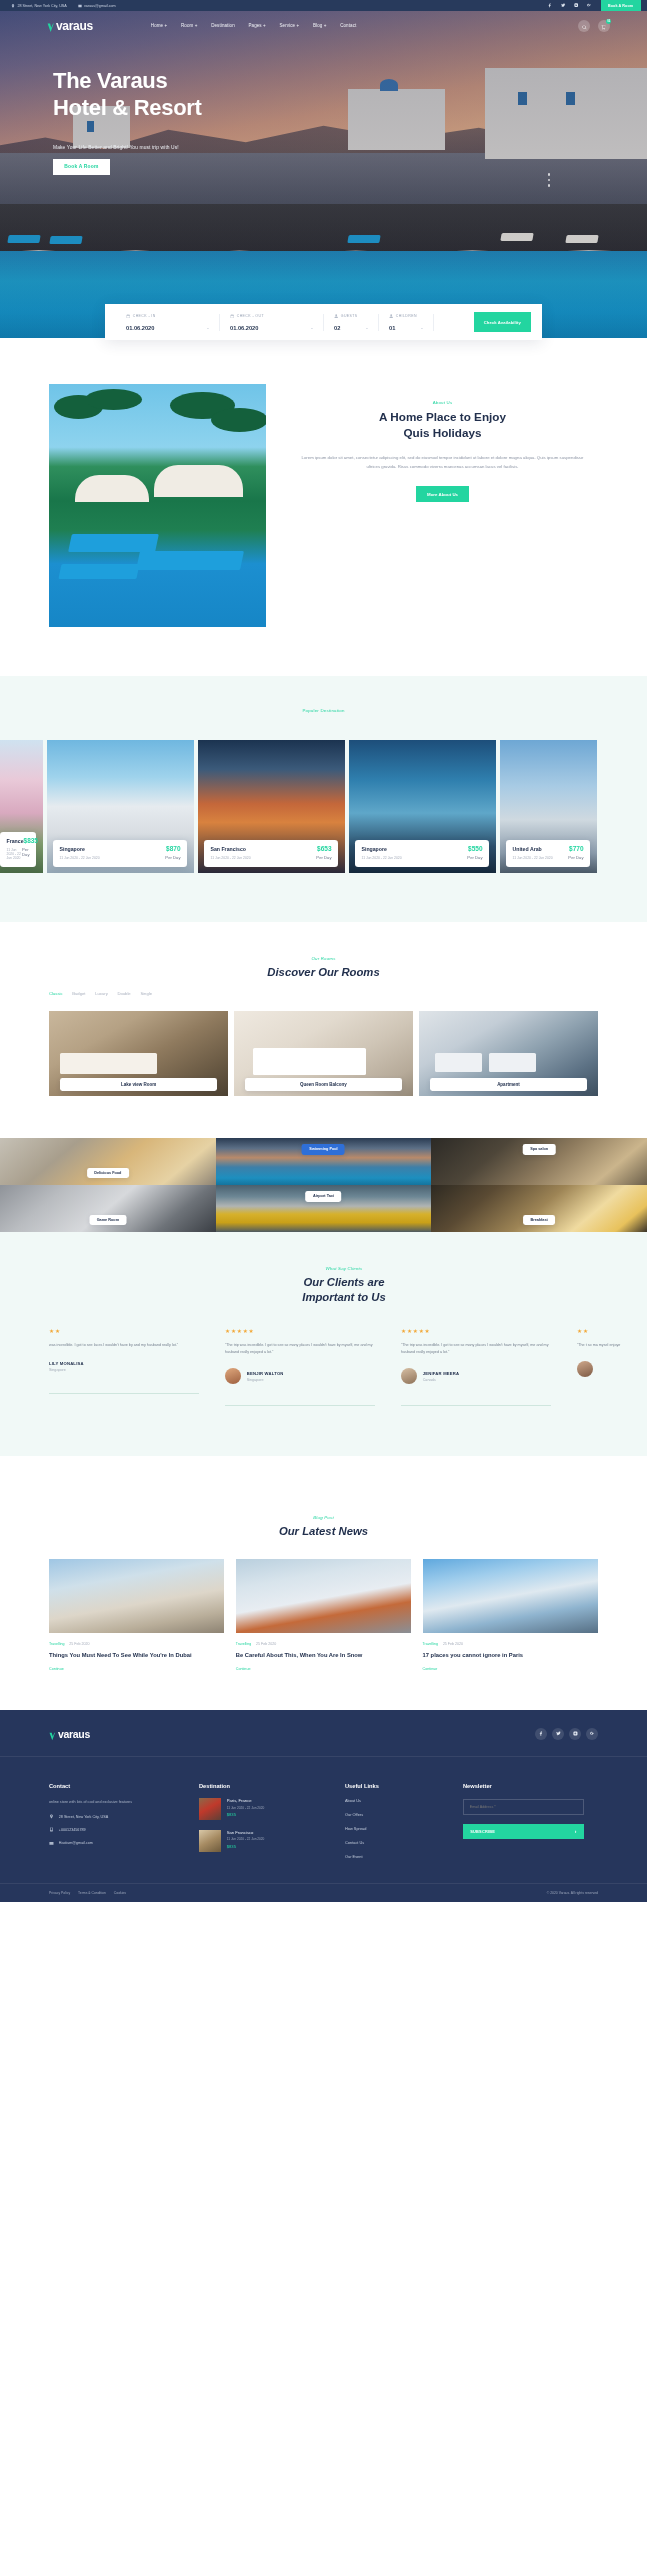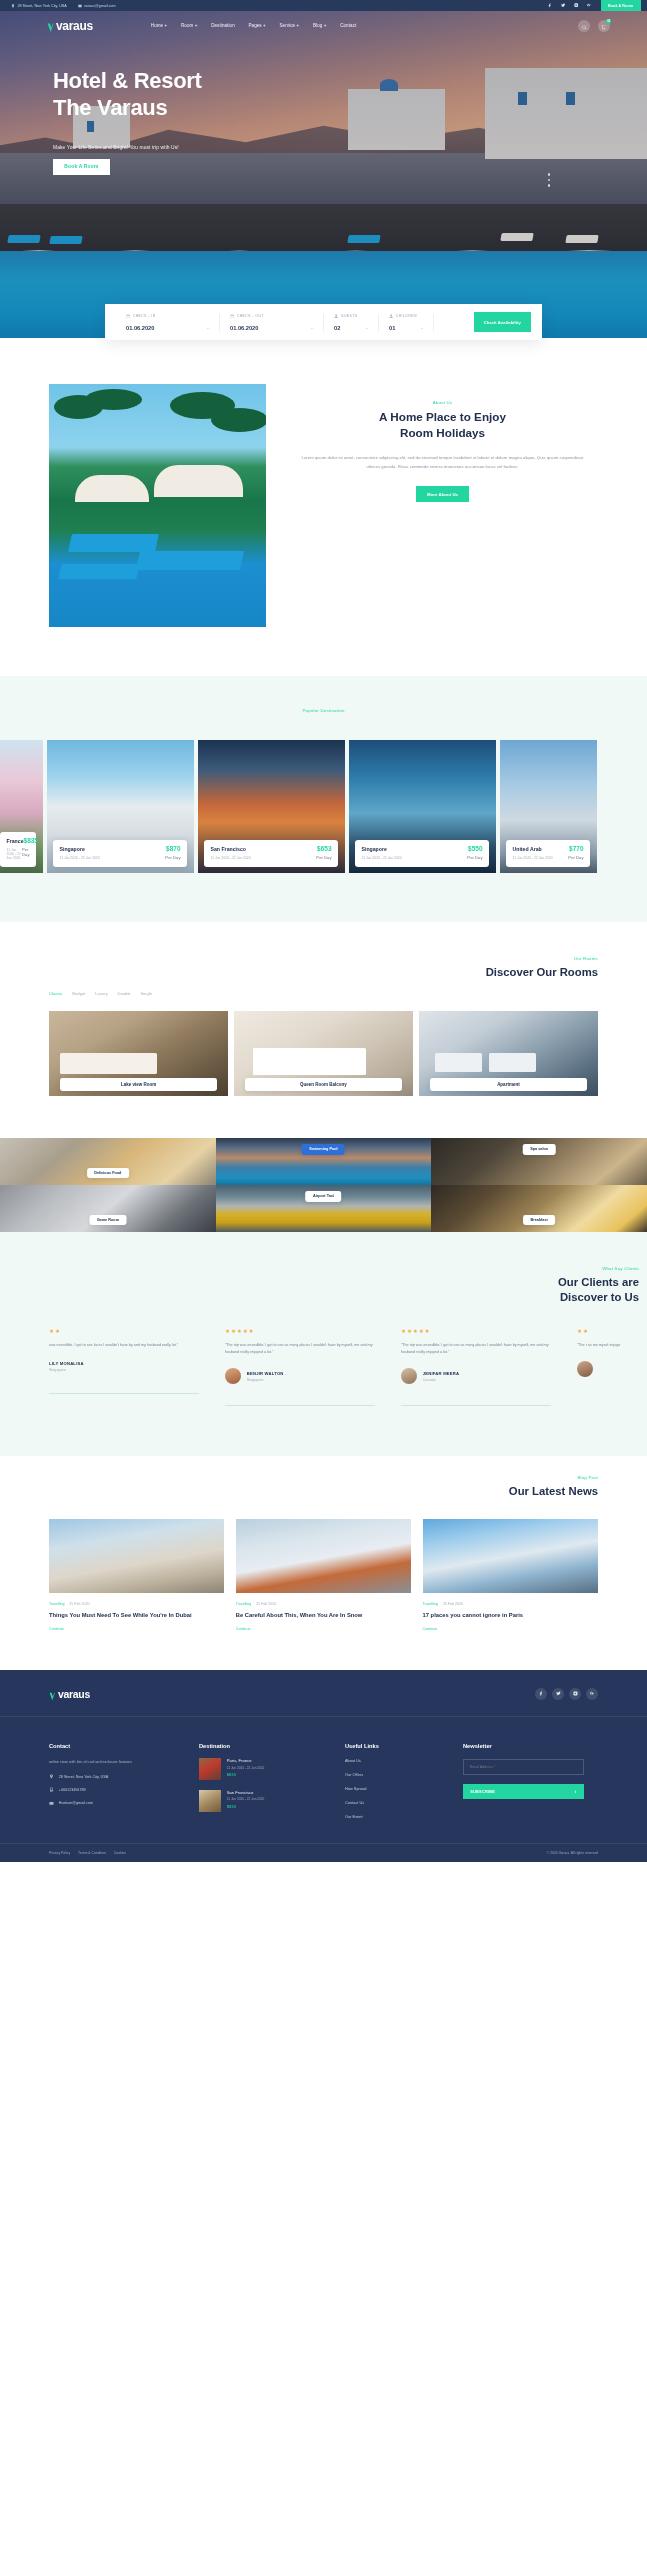--- a/index.html
+++ b/index.html
@@ -106,21 +106,21 @@
   .bk-date { width: 104px; }
   .bk-num { width: 55px; }
   .bk-cta {
     margin-left: auto; background:#23d5a0; color:#fff; font-size:4.2px; font-weight:bold;
     padding: 7.3px 9.7px; white-space:nowrap; letter-spacing:0.1px;
   }
 
   
   .sec-eyebrow { color:#23d5a0; font-size:4.4px; text-align:center; letter-spacing:0.2px; }
   .sec-title { font-size:11.3px; font-weight:bold; color:#22304d; text-align:center; line-height:1.35; margin-top:4px; }
-  .sec-left .sec-eyebrow, .sec-left .sec-title { text-align:right; }
+  .sec-left .sec-eyebrow, .sec-left .sec-title { text-align:center;font-style:italic; }
 
   
   .about { display:flex; padding: 44px 49px 49px 49px; gap: 21px; align-items:flex-start; }
   .about-img {
     width: 217px; height: 243px; position:relative; overflow:hidden;
     background: linear-gradient(180deg,#6fc4e8 0%,#8ed3ee 26%,#2f8f5d 34%,#19764a 48%,#1f7f51 60%,#1c8fd0 74%,#1686c6 100%);
   }
   .palm { position:absolute; background:#14603c; border-radius:50%; }
   .about-lounger { position:absolute; background:#1e9fdc; border-radius:1.6px; }
   .about-umb { position:absolute; background:#f0ece4; border-radius:24px 24px 0 0; }
@@ -196,21 +196,21 @@
   .testi-person { display:flex; align-items:center; gap:5.7px; margin-top: 11.3px; }
   .avatar { width:16px; height:16px; border-radius:50%; background: linear-gradient(160deg,#c98a62,#8a4f36); flex:0 0 16px; }
   .avatar.a2 { background: linear-gradient(160deg,#e0a97e,#9d5f3f); }
   .avatar.a3 { background: linear-gradient(160deg,#d7c0a5,#8e7258); }
   .avatar.a4 { background: linear-gradient(160deg,#cfa98c,#7d5a44); }
   .tp-name { font-size:4.2px; font-weight:bold; color:#22304d; letter-spacing:0.2px; }
   .tp-loc { font-size:3.7px; color:#a3abb8; margin-top:2.4px; }
   .testi-line { height:0.8px; background:#cfe6de; margin-top: 21px; }
 
   
-  .blog-sec { padding: 19px 49px 39px; }
+  .blog-sec { padding: 19px 49px 39px; margin-top: 40px; }
   .blog-row { display:flex; gap: 11.3px; margin-top: 19.4px; }
   .blog-card { flex:1; }
   .blog-img { height: 74px; position:relative; overflow:hidden; }
   .b1 { background: linear-gradient(170deg,#9fc6e4 0%,#cfe0ea 30%,#ddd6c9 58%,#b9ae9a 80%,#8d8373 100%); }
   .b2 { background: linear-gradient(170deg,#b9cfde 0%,#d8e4ec 28%,#e8edf2 52%,#c46a3a 70%,#8a8f96 100%); }
   .b3 { background: linear-gradient(170deg,#5fa8de 0%,#9fcdec 25%,#dfe9f0 50%,#8fb4cf 72%,#566f84 100%); }
   .blog-meta { margin-top: 9px; display:flex; align-items:center; gap:4.9px; }
   .bm-tag { font-size:3.6px; color:#23d5a0; }
   .bm-date { font-size:3.6px; color:#a6adbb; }
   .blog-title { margin-top:5.7px; font-size:5.8px; font-weight:bold; color:#22304d; line-height:1.5; }
@@ -363,22 +363,22 @@
       <div class="pool"></div>
       <div class="lounger" style="left:8px;bottom:95px;"></div>
       <div class="lounger" style="left:50px;bottom:94px;"></div>
       <div class="lounger" style="left:348px;bottom:95px;"></div>
       <div class="lounger" style="left:501px;bottom:97px;background:#e9e5dd;"></div>
       <div class="lounger" style="left:566px;bottom:95px;background:#e9e5dd;"></div>
       <div class="hero-overlay"></div>
     </div>
     <div class="hero-content">
       <div class="hero-title">
+        <div>The Varaus</div>
         <div>Hotel &amp; Resort</div>
-        <div>The Varaus</div>
       </div>
       <div class="hero-sub">Make Your Life Better and Bright! You must trip with Us!</div>
       <div class="hero-btn">Book A Room</div>
     </div>
     <div class="hero-dots">
       <span></span>
       <span></span>
       <span></span>
     </div>
   </div>
@@ -446,21 +446,21 @@
       <div class="about-umb" style="left:26px;top:91px;width:74px;height:27.5px;"></div>
       <div class="about-umb" style="left:105px;top:81px;width:89px;height:32px;"></div>
       <div class="about-lounger" style="left:21px;top:150px;width:87px;height:18px;transform:skewX(-12deg);"></div>
       <div class="about-lounger" style="left:89px;top:167px;width:104px;height:19.4px;transform:skewX(-12deg);"></div>
       <div class="about-lounger" style="left:11.3px;top:180px;width:78px;height:14.6px;transform:skewX(-12deg);"></div>
     </div>
     <div class="about-text">
       <div class="sec-eyebrow">About Us</div>
       <div class="about-title">
         <div>A Home Place to Enjoy</div>
-        <div>Room Holidays</div>
+        <div>Quis Holidays</div>
       </div>
       <div class="about-p">Lorem ipsum dolor sit amet, consectetur adipiscing elit, sed do eiusmod tempor incididunt ut labore et dolore magna aliqua. Quis ipsum suspendisse ultrices gravida. Risus commodo viverra maecenas accumsan lacus vel facilisis.</div>
       <div class="about-btn">More About Us</div>
     </div>
   </div>
 
   <div class="dest-sec">
     <div class="sec-eyebrow">Populer Destination</div>
     <div class="dest-row">
 
@@ -582,21 +582,21 @@
     </div>
     <div class="svc s6">
       <div class="svc-chip">Breakfast</div>
     </div>
   </div>
 
   <div class="testi-sec sec-left">
     <div class="sec-eyebrow">What Say Clients</div>
     <div class="sec-title">
       <div>Our Clients are</div>
-      <div>Discover to Us</div>
+      <div>Important to Us</div>
     </div>
     <div class="testi-row">
 
       <div class="testi">
         <div class="stars">★★</div>
         <div class="testi-q">was incredible. I got to see laces I wouldn't have by  and my husband really lot."</div>
         <div class="testi-person">
           <div>
             <div class="tp-name">LILY MONALISA</div>
             <div class="tp-loc">Singapore</div>

